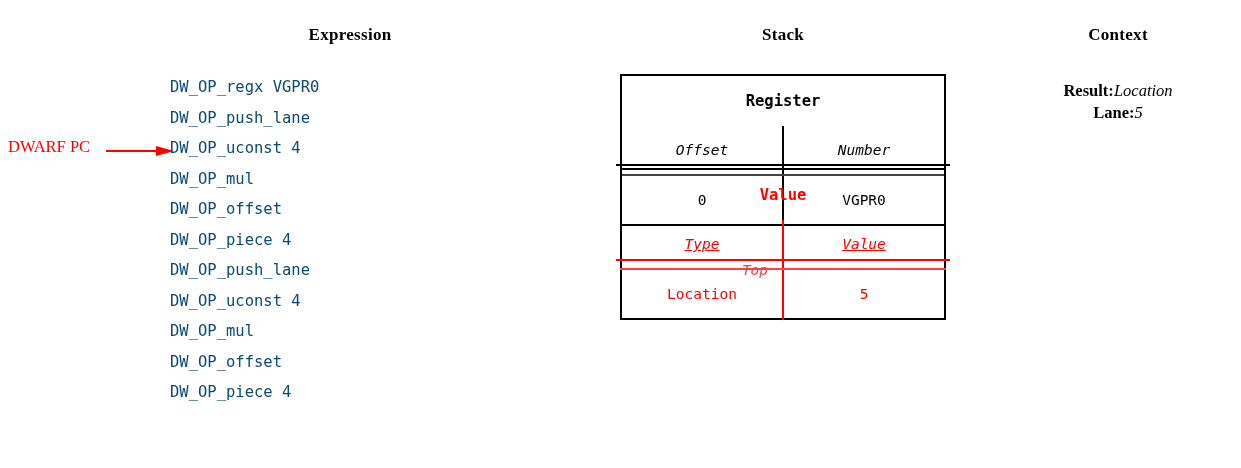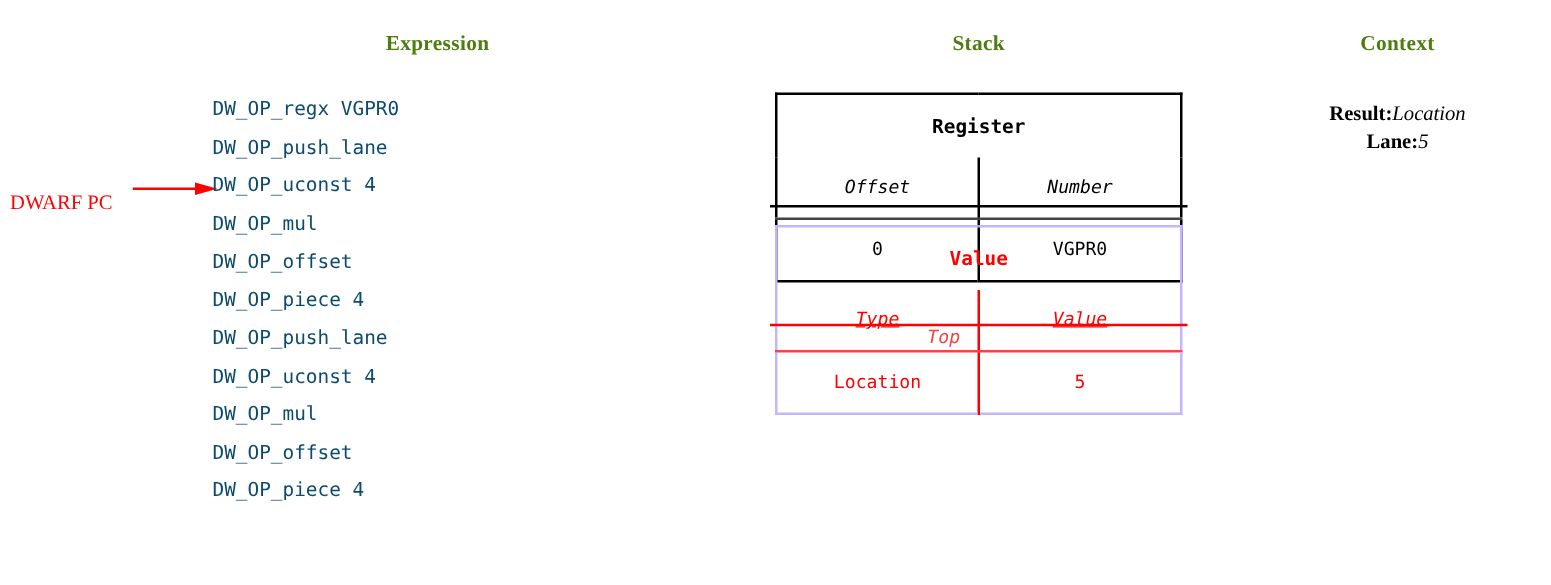--- a/index.html
+++ b/index.html
@@ -19,21 +19,21 @@
 
   
   .col-heading {
     position: absolute;
     font-family: "Liberation Serif", "DejaVu Serif", serif;
     font-weight: bold;
     font-size: 17px;
     letter-spacing: 0.3px;
     text-align: center;
     white-space: nowrap;
-    color: #4d7c0f;
+    color: #000000;
   }
   #heading-expression { left: 250px; top: 25px; width: 200px; }
   #heading-stack      { left: 683px; top: 25px; width: 200px; }
   #heading-context    { left: 1018px; top: 25px; width: 200px; }
 
   
   #expression-list {
     position: absolute;
     left: 170px;
     top: 72px;
@@ -52,21 +52,21 @@
     position: absolute;
     left: 8px;
     top: 118px;
     width: 170px;
     height: 26px;
     color: #ff0000;
   }
   #pc-marker-label {
     position: absolute;
     left: 0px;
-    top: 17px;
+    top: 2px;
     font-family: "Liberation Serif", "DejaVu Serif", serif;
     font-size: 16.5px;
     white-space: nowrap;
     color: #ff0000;
   }
   #pc-arrow {
     position: absolute;
     left: 98px;
     top: 10px;
     width: 68px;
@@ -79,21 +79,21 @@
     left: 620px;
     width: 326px;
     border-collapse: collapse;
     font-family: "DejaVu Sans Mono", "Liberation Mono", monospace;
     font-size: 14.5px;
     table-layout: fixed;
   }
   .stack-table td { padding: 16px; text-align: center; vertical-align: middle; }
 
   #register-table { top: 74px; border: 2px solid #000000; }
-  #value-table    { top: 180px; border: 2px solid #c4b5fd; }
+  #value-table    { top: 168px; border: 2px solid #000000; }
 
   .tbl-title {
     height: 22px;
     font-weight: bold;
     font-size: 15.5px;
   }
   .tbl-colhdr {
     height: 33px;
     font-style: italic;
   }

